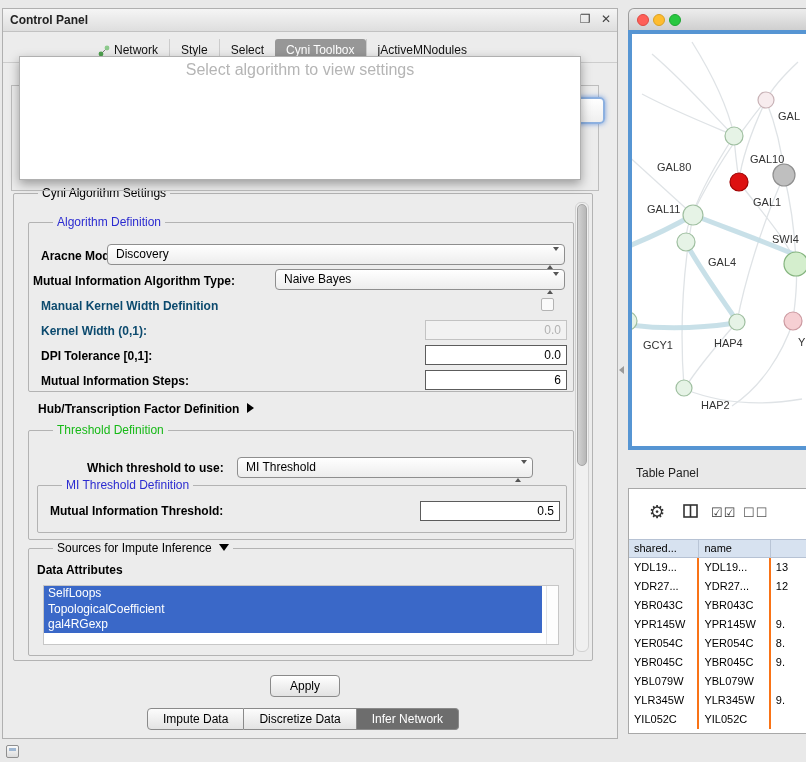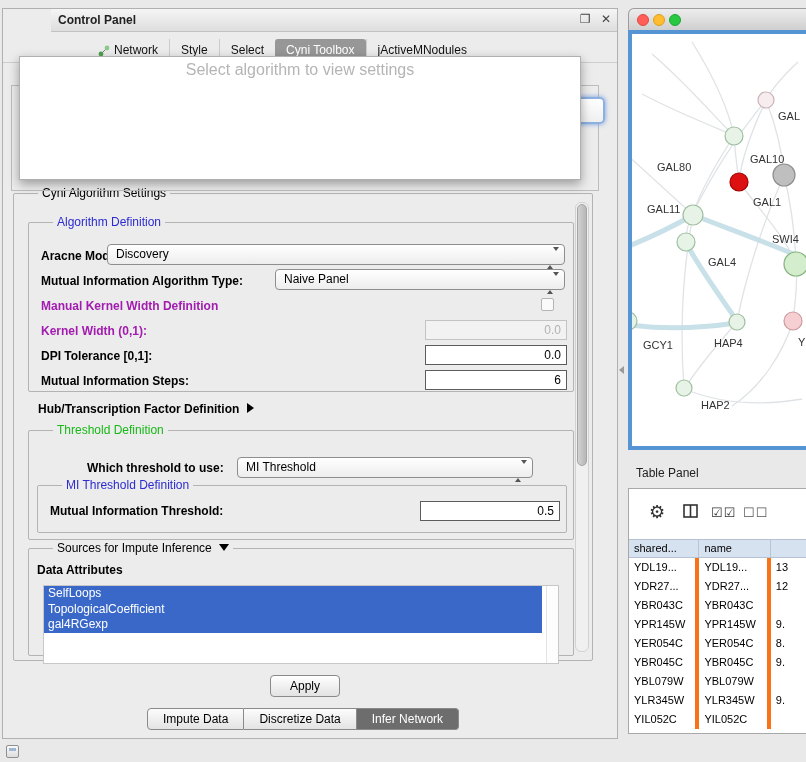--- a/index.html
+++ b/index.html
@@ -5,21 +5,21 @@
   html,body{margin:0;padding:0;}
   body{
     position:relative; width:806px; height:762px; overflow:hidden;
     background:#e9e9e9; font-family:"Liberation Sans",sans-serif; color:#000;
     -webkit-font-smoothing:antialiased;
   }
   
   .control-panel{position:absolute;left:2px;top:8px;width:614px;height:729px;
     background:#ececec;border:1px solid #b0b0b0;}
   .cp-titlebar{position:absolute;left:0;top:0;right:0;height:22px;
-    background:linear-gradient(#f5f5f5,#dedede);border-bottom:1px solid #c2c2c2;margin-left:48px;}
+    background:linear-gradient(#f5f5f5,#dedede);border-bottom:1px solid #c2c2c2;}
   .cp-title{position:absolute;left:7px;top:4px;font-size:12px;font-weight:600;color:#222;}
   .cp-winbtns{position:absolute;right:6px;top:3px;font-size:12px;color:#444;}
   .cp-winbtns span{margin-left:7px;cursor:default;}
   .cp-tabsrow{position:absolute;left:0;right:0;top:30px;height:23px;border-bottom:1px solid #cdcdcd;}
   .cp-tabs{position:absolute;left:84px;top:0;height:23px;display:flex;}
   .cp-tab{font-size:12px;line-height:23px;padding:0 11px;color:#111;border-left:1px solid #cccccc;
     display:flex;align-items:center;gap:4px;cursor:default;}
   .cp-tab:first-child{border-left:none;}
   .cp-tab.selected{background:#979797;color:#fff;border-radius:3px 3px 0 0;border-left:none;}
   
@@ -35,21 +35,21 @@
   .popup-items{margin-top:16px;}
   .popup-item{font-size:12px;line-height:14px;padding:0 3px;white-space:nowrap;cursor:default;}
   .popup-item.em{font-weight:bold;}
   
   .groupbox{position:absolute;border:1px solid #b3b3b3;border-radius:2px;box-sizing:border-box;}
   .group-title{position:absolute;top:-8px;left:24px;background:#ececec;padding:0 4px;font-size:12px;
     white-space:nowrap;}
   .gt-blue{color:#2b2bd0;}
   .gt-green{color:#16b916;}
   .lbl{position:absolute;font-size:12px;font-weight:bold;white-space:nowrap;}
-  .lbl.dis{color:#a21caf;}
+  .lbl.dis{color:#0c4a6e;}
   .combo{position:absolute;height:21px;border:1px solid #8e8e8e;border-radius:4px;
     background:linear-gradient(#ffffff,#ededed);font-size:12px;line-height:19px;
     padding-left:8px;box-sizing:border-box;cursor:default;}
   .combo .arrows{position:absolute;right:5px;top:4px;}
   .arr-up{width:0;height:0;border-left:3.5px solid transparent;border-right:3.5px solid transparent;
     border-bottom:4.5px solid #555;margin-bottom:2px;}
   .arr-down{width:0;height:0;border-left:3.5px solid transparent;border-right:3.5px solid transparent;
     border-top:4.5px solid #555;}
   .field{position:absolute;height:20px;box-sizing:border-box;border:1px solid #5c5c5c;background:#fff;
     font-size:12px;line-height:18px;text-align:right;padding-right:5px;}
@@ -109,21 +109,21 @@
   .cols{left:54px;top:15px;}
   .checks{left:82px;top:16px;font-size:13px;letter-spacing:1px;}
   .boxes{left:114px;top:16px;font-size:13px;letter-spacing:1px;color:#555;}
   .tp-table{position:absolute;left:0;right:0;top:50px;bottom:0;font-size:11px;overflow:hidden;}
   .tp-hrow{display:flex;background:#d7e2f0;border-top:1px solid #b6c2d4;border-bottom:1px solid #b6c2d4;
     height:17px;line-height:17px;}
   .tp-cell{box-sizing:border-box;padding:0 5px;overflow:hidden;white-space:nowrap;}
   .tp-hrow .tp-cell{border-right:1px solid #b9c5d6;}
   .c1{width:72px;} .c2{width:73px;} .c3{width:80px;}
   .tp-row{display:flex;height:19px;line-height:19px;}
-  .tp-row .tp-cell{border-right:4px solid #f97316;}
+  .tp-row .tp-cell{border-right:2px solid #f97316;}
   
   .dock-icon{position:absolute;left:6px;top:745px;width:13px;height:13px;border:1px solid #8f8f8f;
     background:linear-gradient(#fafafa,#dcdcdc);border-radius:2px;box-sizing:border-box;}
   .dock-icon:after{content:"";position:absolute;left:2px;top:2px;right:2px;height:3px;background:#9fb7d2;}
 </style>
 </head>
 <body>
 
 <div class="control-panel">
 
@@ -176,23 +176,23 @@
 
     <div class="groupbox" style="left:14px;top:28px;width:546px;height:170px;">
       <span class="group-title gt-blue">Algorithm Definition</span>
 
       <span class="lbl" style="left:12px;top:26px;">Aracne Mode:</span>
       <div class="combo" style="left:78px;top:21px;width:458px;">
         <span>Discovery</span>
         <span class="arrows"><span class="arr-up"></span><span class="arr-down"></span></span>
       </div>
 
-      <span class="lbl" style="left:12px;top:51px;text-align:center;">Mutual Information Algorithm Type:</span>
+      <span class="lbl" style="left:4px;top:51px;text-align:center;">Mutual Information Algorithm Type:</span>
       <div class="combo" style="left:246px;top:46px;width:290px;">
-        <span>Naive Panel</span>
+        <span>Naive Bayes</span>
         <span class="arrows"><span class="arr-up"></span><span class="arr-down"></span></span>
       </div>
 
       <span class="lbl dis" style="left:12px;top:76px;">Manual Kernel Width Definition</span>
       <span class="checkbox" style="left:512px;top:75px;"></span>
 
       <span class="lbl dis" style="left:12px;top:101px;">Kernel Width (0,1):</span>
       <div class="field dis" style="left:396px;top:97px;width:142px;">0.0</div>
 
       <span class="lbl" style="left:12px;top:126px;">DPI Tolerance [0,1]:</span>
@@ -220,21 +220,21 @@
         <span class="lbl" style="left:12px;top:18px;">Mutual Information Threshold:</span>
         <div class="field" style="left:382px;top:15px;width:140px;">0.5</div>
       </div>
     </div>
 
     <div class="groupbox" style="left:14px;top:354px;width:546px;height:108px;">
       <span class="group-title">
         <span>Sources for Impute Inference</span><span class="tri-down"></span>
       </span>
       <span class="lbl" style="left:8px;top:14px;">Data Attributes</span>
-      <div class="attr-list" style="left:14px;top:36px;width:516px;height:79px;">
+      <div class="attr-list" style="left:14px;top:36px;width:516px;height:60px;">
         <div class="attr-row">SelfLoops</div>
         <div class="attr-row">TopologicalCoefficient</div>
         <div class="attr-row">gal4RGexp</div>
         <div class="attr-scroll"></div>
       </div>
     </div>
   </div>
 
   <button class="apply-btn">Apply</button>
 

